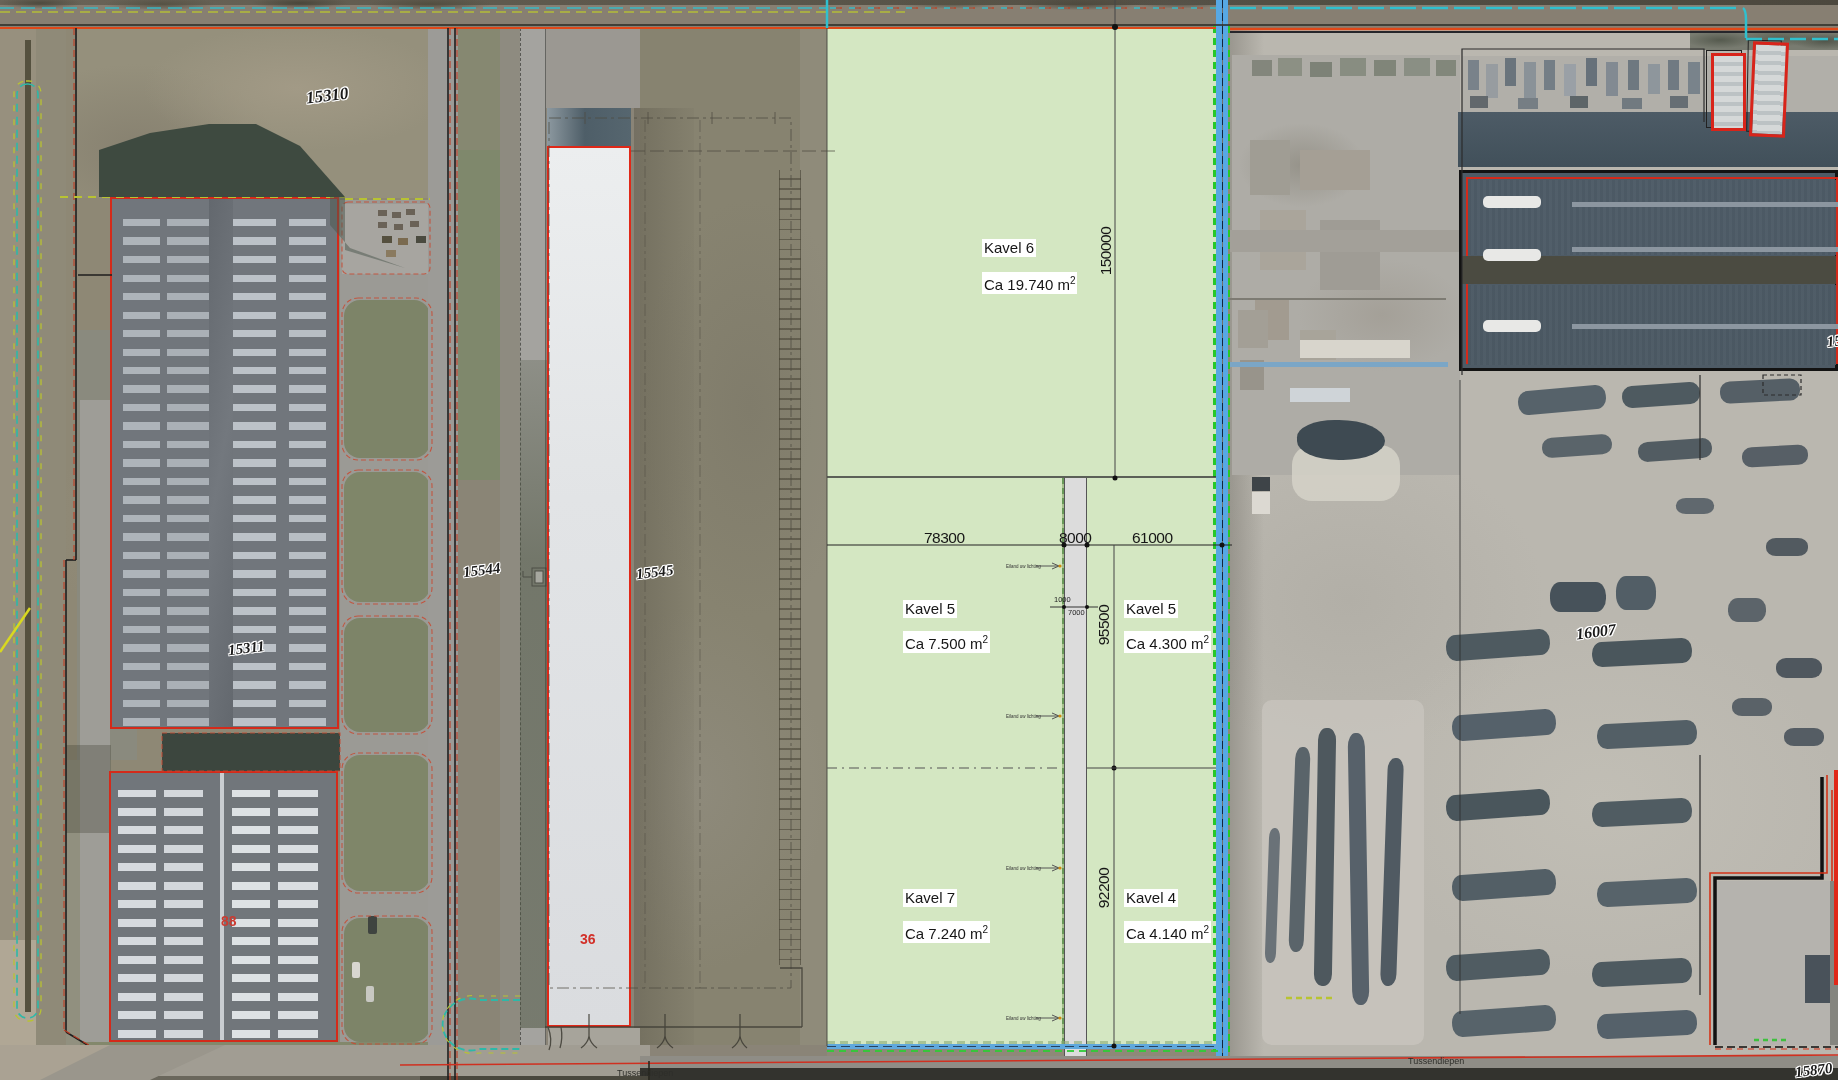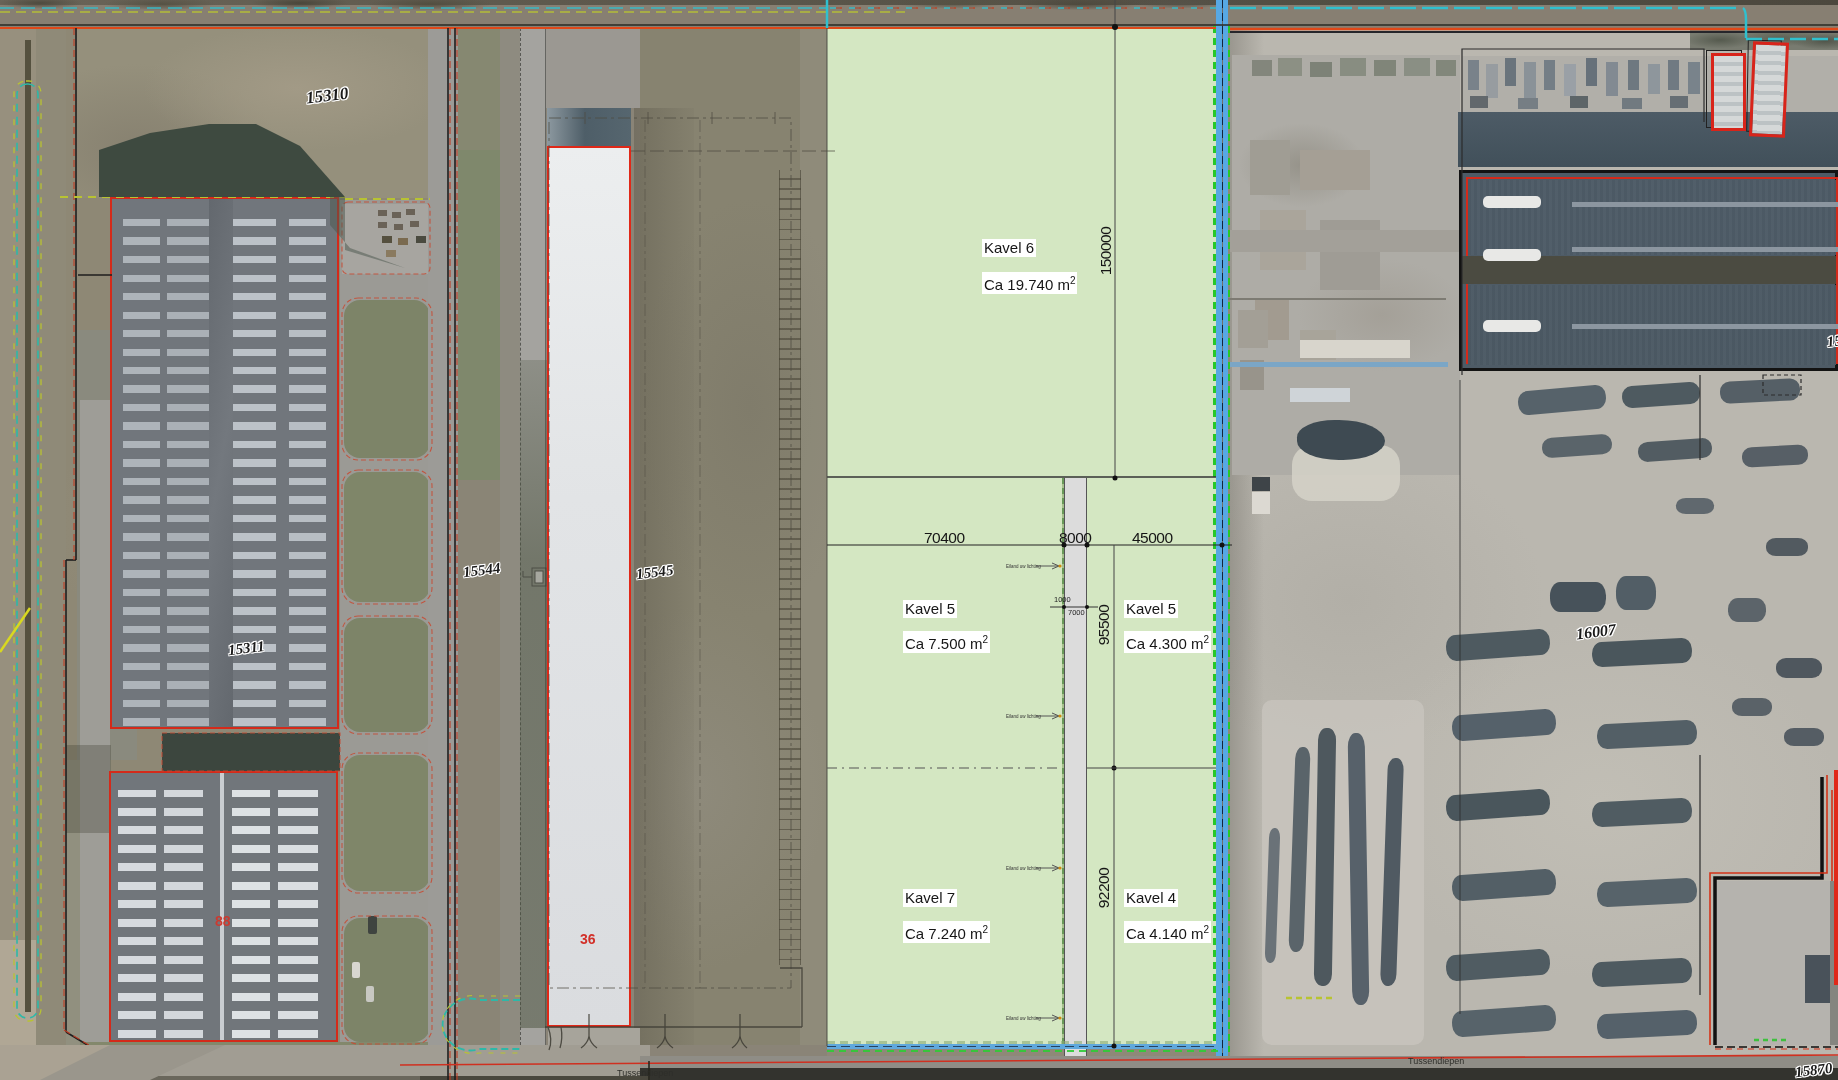--- a/index.html
+++ b/index.html
@@ -405,36 +405,36 @@
 </svg>
 
 <div class="lbl" style="left:306px;top:86px;font-size:17px;">15310</div>
 <div class="lbl" style="left:228px;top:640px;font-size:15px;">15311</div>
 <div class="lbl" style="left:463px;top:562px;font-size:15px;">15544</div>
 <div class="lbl" style="left:636px;top:564px;font-size:15px;">15545</div>
 <div class="lbl" style="left:1576px;top:623px;font-size:16px;">16007</div>
 <div class="lbl" style="left:1795px;top:1062px;font-size:15px;">15870</div>
 <div class="lbl" style="left:1827px;top:333px;font-size:15px;">15</div>
 <div class="abs" style="left:580px;top:931px;color:#d22f28;font-weight:bold;font-size:14px;">36</div>
-<div class="abs" style="left:215px;top:913px;color:#cc3a30;font-weight:bold;font-size:14px;">88</div>
+<div class="abs" style="left:221px;top:913px;color:#cc3a30;font-weight:bold;font-size:14px;">88</div>
 
 <div class="kv" style="left:982px;top:239px;">Kavel 6</div>
 <div class="kv" style="left:982px;top:272px;">Ca 19.740 m<sup style="font-size:10px;">2</sup></div>
 <div class="kv" style="left:903px;top:600px;">Kavel 5</div>
 <div class="kv" style="left:903px;top:631px;">Ca 7.500 m<sup style="font-size:10px;">2</sup></div>
 <div class="kv" style="left:1124px;top:600px;">Kavel 5</div>
 <div class="kv" style="left:1124px;top:631px;">Ca 4.300 m<sup style="font-size:10px;">2</sup></div>
 <div class="kv" style="left:903px;top:889px;">Kavel 7</div>
 <div class="kv" style="left:903px;top:921px;">Ca 7.240 m<sup style="font-size:10px;">2</sup></div>
 <div class="kv" style="left:1124px;top:889px;">Kavel 4</div>
 <div class="kv" style="left:1124px;top:921px;">Ca 4.140 m<sup style="font-size:10px;">2</sup></div>
 
-<div class="dim" style="left:924px;top:529px;">70400</div>
+<div class="dim" style="left:924px;top:529px;">78300</div>
 <div class="dim" style="left:1059px;top:529px;">8000</div>
-<div class="dim" style="left:1132px;top:529px;">45000</div>
+<div class="dim" style="left:1132px;top:529px;">61000</div>
 <div class="dim" style="left:1106px;top:251px;transform:translate(-50%,-50%) rotate(-90deg);">150000</div>
 <div class="dim" style="left:1104px;top:625px;transform:translate(-50%,-50%) rotate(-90deg);">95500</div>
 <div class="dim" style="left:1104px;top:888px;transform:translate(-50%,-50%) rotate(-90deg);">92200</div>
 
 <div class="abs" style="left:617px;top:1068px;font-size:9px;color:#2e2e2a;">Tussendiepen</div>
 <div class="abs" style="left:1408px;top:1056px;font-size:9px;color:#2e2e2a;">Tussendiepen</div>
 
 </div>
 
 </body></html>

